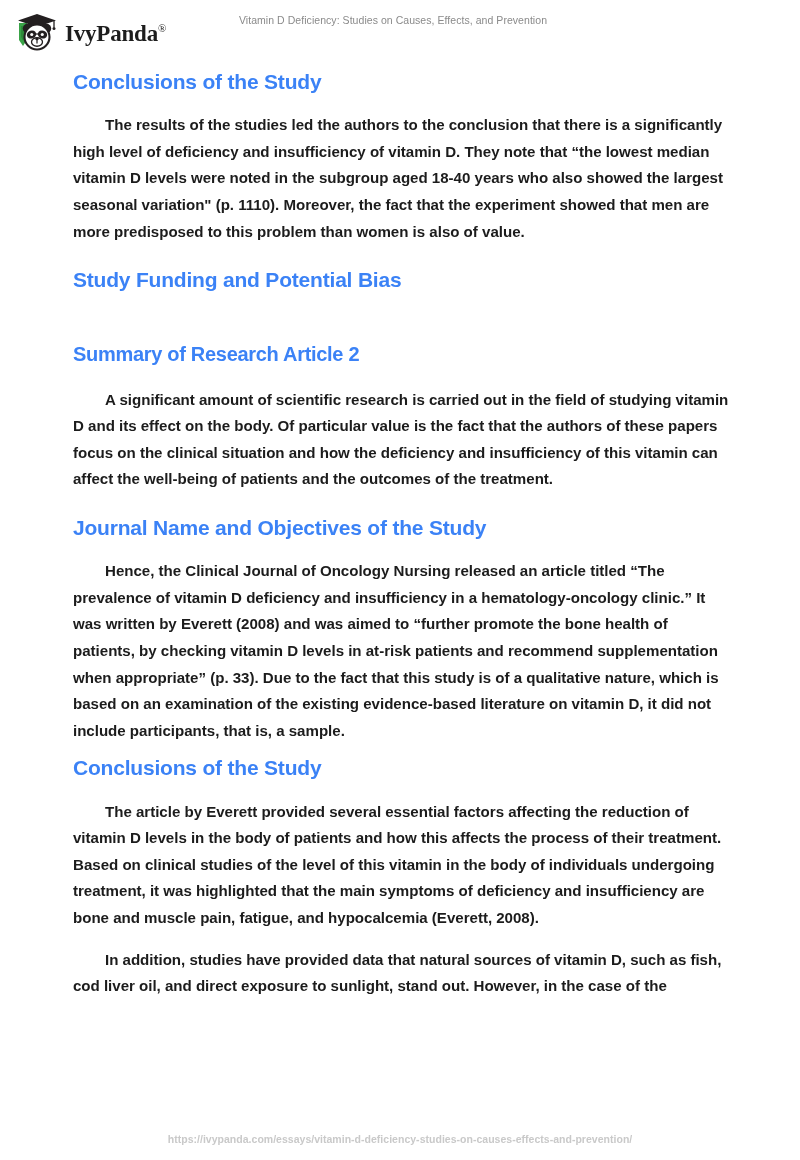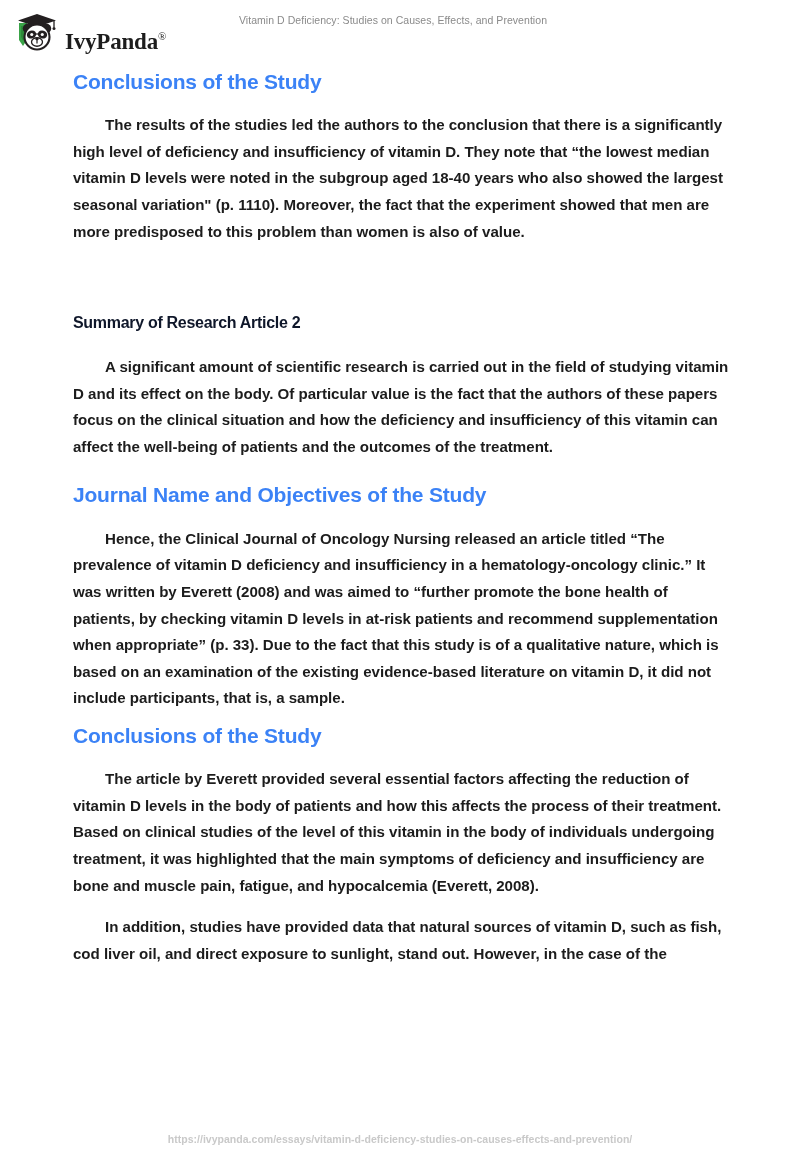--- a/index.html
+++ b/index.html
@@ -23,21 +23,21 @@
     top: 0;
     left: 0;
     width: 800px;
     height: 58px;
   }
   .brand {
     position: absolute;
     left: 14px;
     top: 12px;
     display: flex;
-    align-items: flex-end;
+    align-items: center;
     gap: 5px;
   }
   .brand-logo {
     width: 46px;
     height: 40px;
     display: block;
     flex: none;
   }
   .brand-wordmark {
     font-family: "Liberation Serif", serif;
@@ -68,23 +68,23 @@
   }
 
   
   .content {
     position: absolute;
     left: 73px;
     top: 68px;
     width: 656px;
   }
   h1.doc-h1 {
-    font-size: 16px;
-    font-weight: bold;
-    color: #0f172a;
+    font-size: 20px;
+    font-weight: bold;
+    color: #3b82f6;
     margin: 0;
     padding: 0;
     line-height: 1.3;
     letter-spacing: -0.3px;
   }
   h2.doc-h2 {
     font-size: 21px;
     font-weight: bold;
     color: #3b82f6;
     margin: 0;
@@ -167,20 +167,21 @@
   <div class="running-title">Vitamin D Deficiency: Studies on Causes, Effects, and Prevention</div>
 </div>
 
 <div class="content">
 
   <h2 class="doc-h2">Conclusions of the Study</h2>
   <div class="sp-after-head blk"></div>
   <p class="doc-p">The results of the studies led the authors to the conclusion that there is a significantly high level of deficiency and insufficiency of vitamin D. They note that “the lowest median vitamin D levels were noted in the subgroup aged 18-40 years who also showed the largest seasonal variation" (p. 1110). Moreover, the fact that the experiment showed that men are more predisposed to this problem than women is also of value.</p>
 
   <div class="sp-h2-top blk"></div>
+  <h2 class="doc-h2">Study Funding and Potential Bias</h2>
   <div class="sp-after-head blk"></div>
 
   <div class="sp-h1-top blk"></div>
   <h1 class="doc-h1">Summary of Research Article 2</h1>
   <div class="sp-after-head-lg blk"></div>
   <p class="doc-p">A significant amount of scientific research is carried out in the field of studying vitamin D and its effect on the body. Of particular value is the fact that the authors of these papers focus on the clinical situation and how the deficiency and insufficiency of this vitamin can affect the well-being of patients and the outcomes of the treatment.</p>
 
   <div class="sp-h2-top blk"></div>
   <h2 class="doc-h2">Journal Name and Objectives of the Study</h2>
   <div class="sp-after-head blk"></div>

